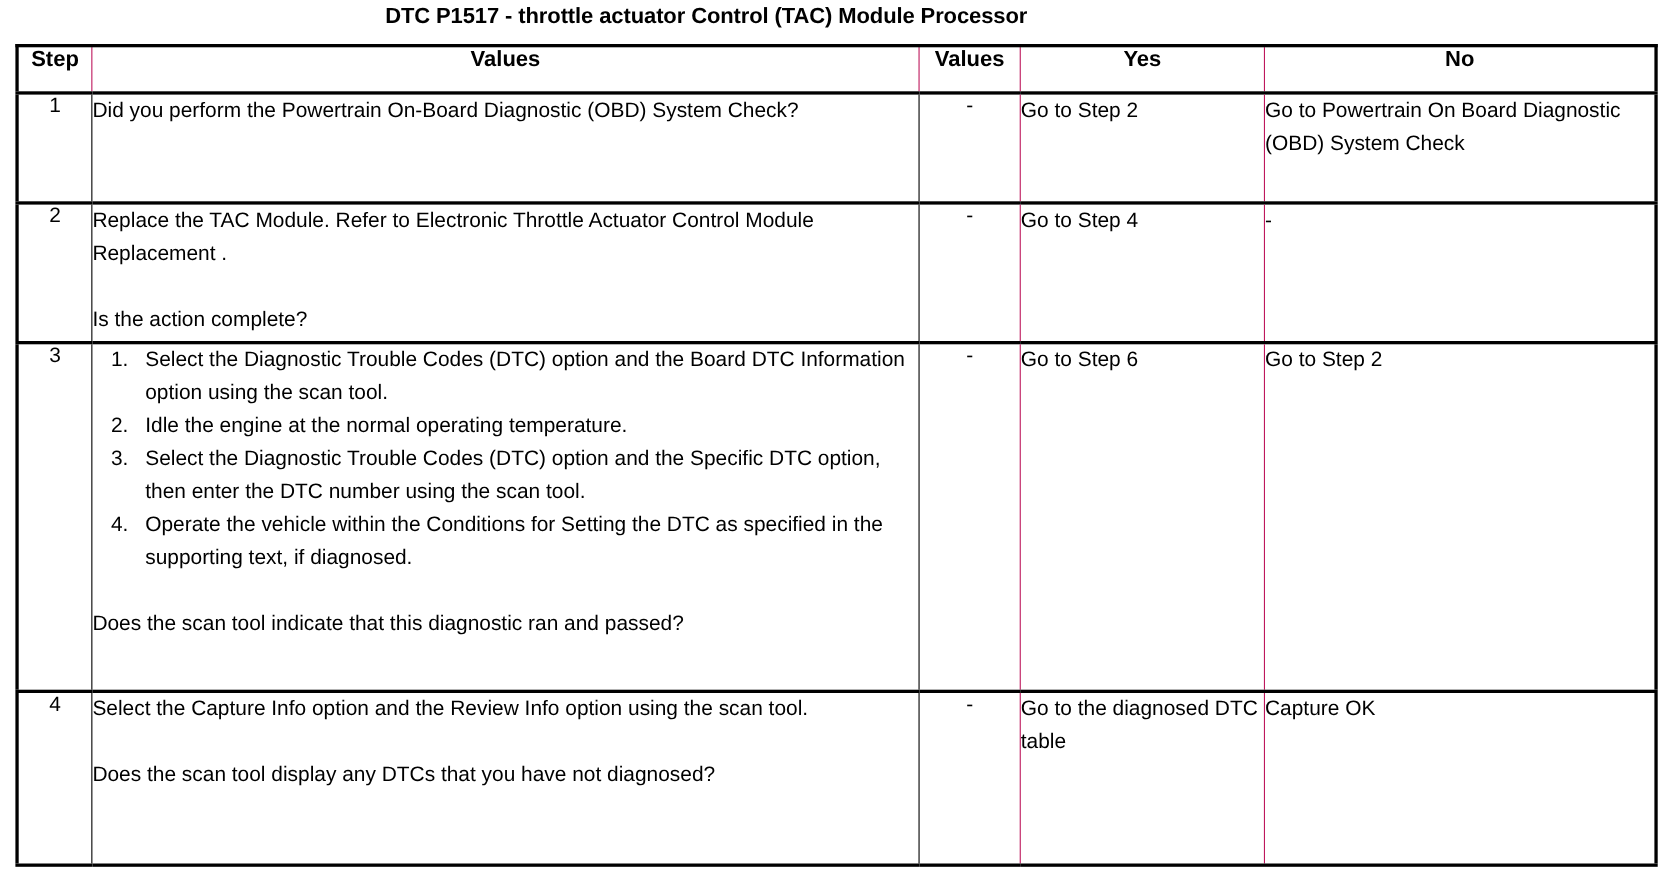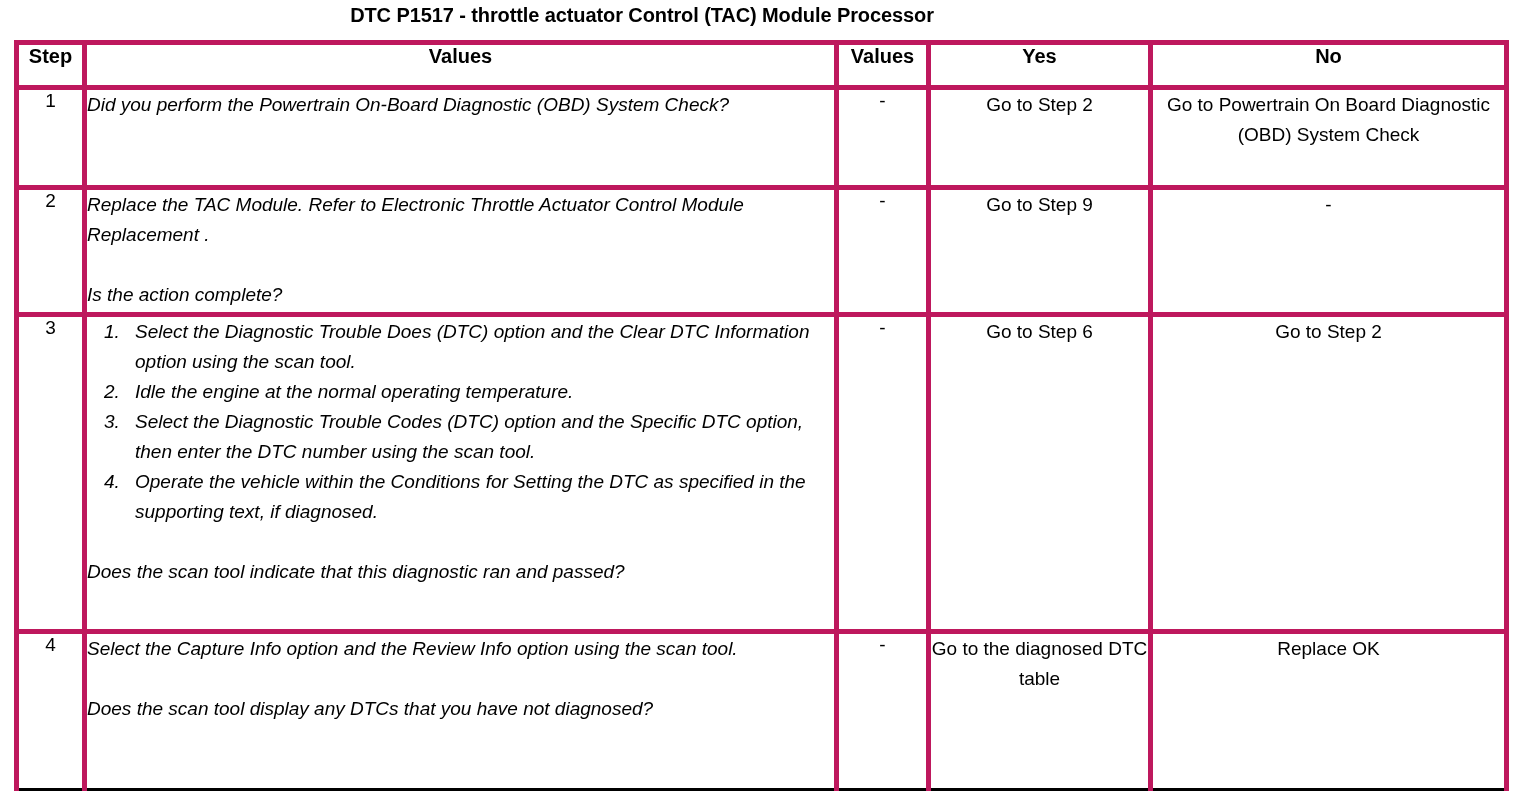--- a/index.html
+++ b/index.html
@@ -31,21 +31,21 @@
   }
   table.dtc {
     border-collapse: collapse;
     table-layout: fixed;
     width: 1490px;
     margin-left: 14px;
     margin-top: 13px;
     border: 3px solid #000;
   }
   table.dtc td, table.dtc th {
-    border: 5px solid #be185d;
+    border: 1px solid #be185d;
     vertical-align: top;
     padding: 0;
   }
   
   table.dtc tr.head th {
     border-bottom: 3px solid #000;
   }
   table.dtc tr.datarow td {
     border-bottom: 3px solid #000;
   }
@@ -74,29 +74,28 @@
     vertical-align: middle;
     font-size: 19px;
     line-height: 22px;
   }
   td.col-action {
     font-size: 19px;
     line-height: 30px;
     padding: 6px 10px 6px 12px;
     vertical-align: top;
     text-align: left;
-    font-style: italic;
   }
   td.col-values {
     text-align: center;
     vertical-align: middle;
     font-size: 19px;
   }
   td.col-yes, td.col-no {
-    text-align: center;
+    text-align: left;
     vertical-align: bottom;
     font-size: 19px;
     line-height: 30px;
     padding-bottom: 8px;
     padding-left: 4px;
     padding-right: 4px;
   }
 
   .action-para { margin: 0; }
   .action-gap { height: 30px; }
@@ -156,29 +155,29 @@
       </tr>
 
       <tr class="datarow r2">
         <td class="col-step">2</td>
         <td class="col-action">
           <p class="action-para">Replace the TAC Module. Refer to Electronic Throttle Actuator Control Module Replacement .</p>
           <div class="action-gap"></div>
           <p class="action-para">Is the action complete?</p>
         </td>
         <td class="col-values">-</td>
-        <td class="col-yes">Go to Step 9</td>
+        <td class="col-yes">Go to Step 4</td>
         <td class="col-no">-</td>
       </tr>
 
       <tr class="datarow r3">
         <td class="col-step">3</td>
         <td class="col-action">
           <ol class="steps">
-            <li>Select the Diagnostic Trouble Does (DTC) option and the Clear DTC Information option using the scan tool.</li>
+            <li>Select the Diagnostic Trouble Codes (DTC) option and the Board DTC Information option using the scan tool.</li>
             <li>Idle the engine at the normal operating temperature.</li>
             <li>Select the Diagnostic Trouble Codes (DTC) option and the Specific DTC option, then enter the DTC number using the scan tool.</li>
             <li>Operate the vehicle within the Conditions for Setting the DTC as specified in the supporting text, if diagnosed.</li>
           </ol>
           <div class="action-gap"></div>
           <p class="action-para">Does the scan tool indicate that this diagnostic ran and passed?</p>
         </td>
         <td class="col-values">-</td>
         <td class="col-yes">Go to Step 6</td>
         <td class="col-no">Go to Step 2</td>
@@ -186,19 +185,19 @@
 
       <tr class="datarow r4">
         <td class="col-step">4</td>
         <td class="col-action">
           <p class="action-para">Select the Capture Info option and the Review Info option using the scan tool.</p>
           <div class="action-gap"></div>
           <p class="action-para">Does the scan tool display any DTCs that you have not diagnosed?</p>
         </td>
         <td class="col-values">-</td>
         <td class="col-yes">Go to the diagnosed DTC table</td>
-        <td class="col-no">Replace OK</td>
+        <td class="col-no">Capture OK</td>
       </tr>
 
     </tbody>
   </table>
 
 </div>
 
 </body></html>

